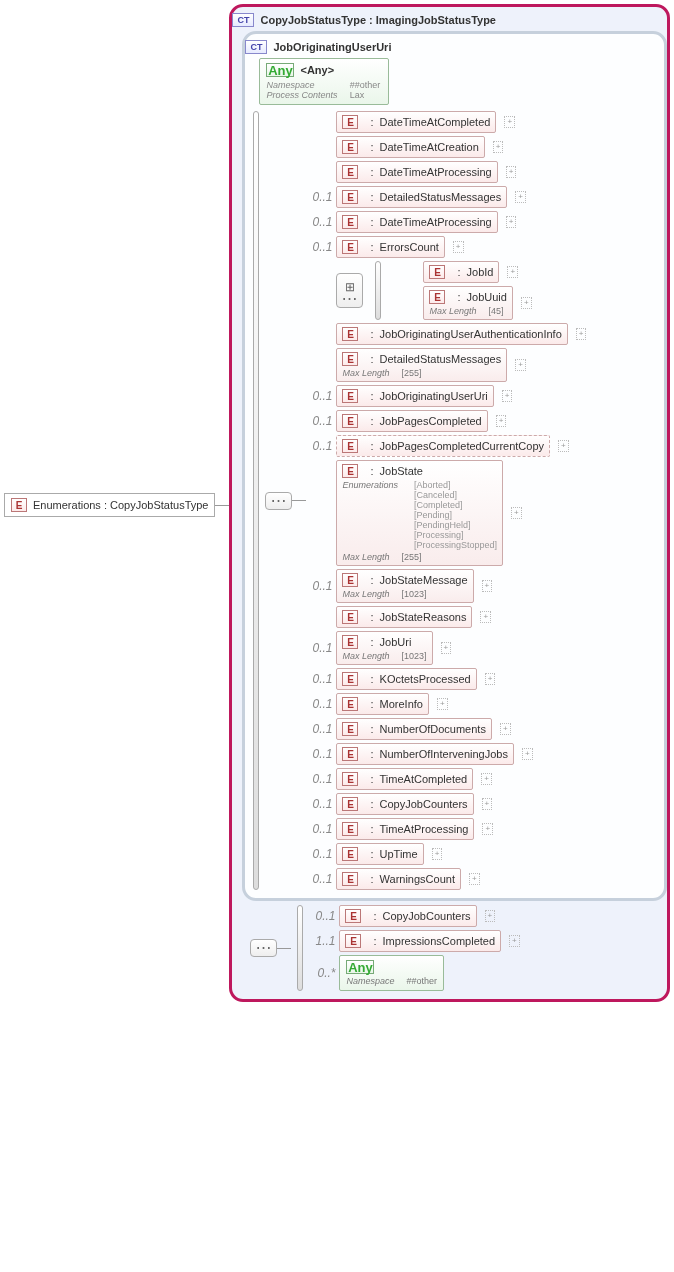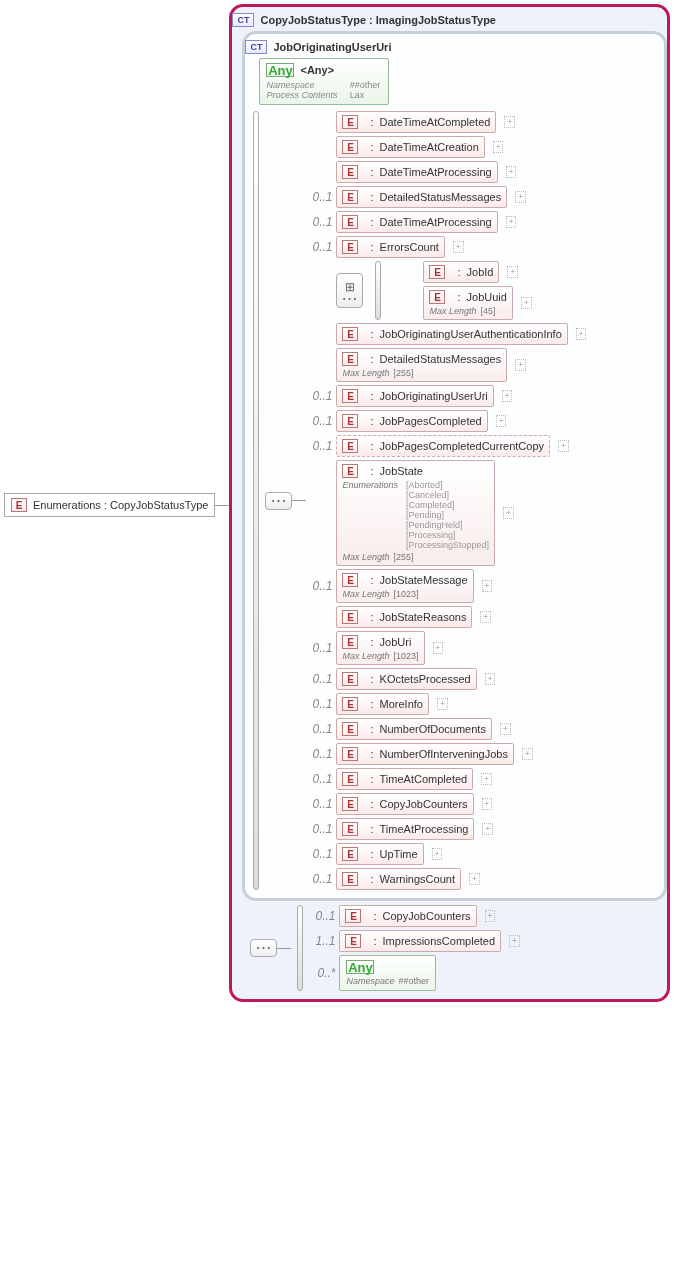--- a/index.html
+++ b/index.html
@@ -150,21 +150,21 @@
   .facet-box {
     border: 1px solid #caa;
     background: linear-gradient(#fff, #f9ecec);
     padding: 3px 5px;
     display: flex;
     flex-direction: column;
     border-radius: 2px;
   }
   .facet-row {
     display: flex;
-    gap: 4px;
+    gap: 12px;
     font-size: 9px;
     color: #777;
     padding-top: 2px;
   }
   .facet-label { font-style: italic; }
   .any-box {
     border: 1px solid #9b9;
     background: linear-gradient(#fff, #eaf6ea);
     padding: 4px 6px;
     display: flex;

